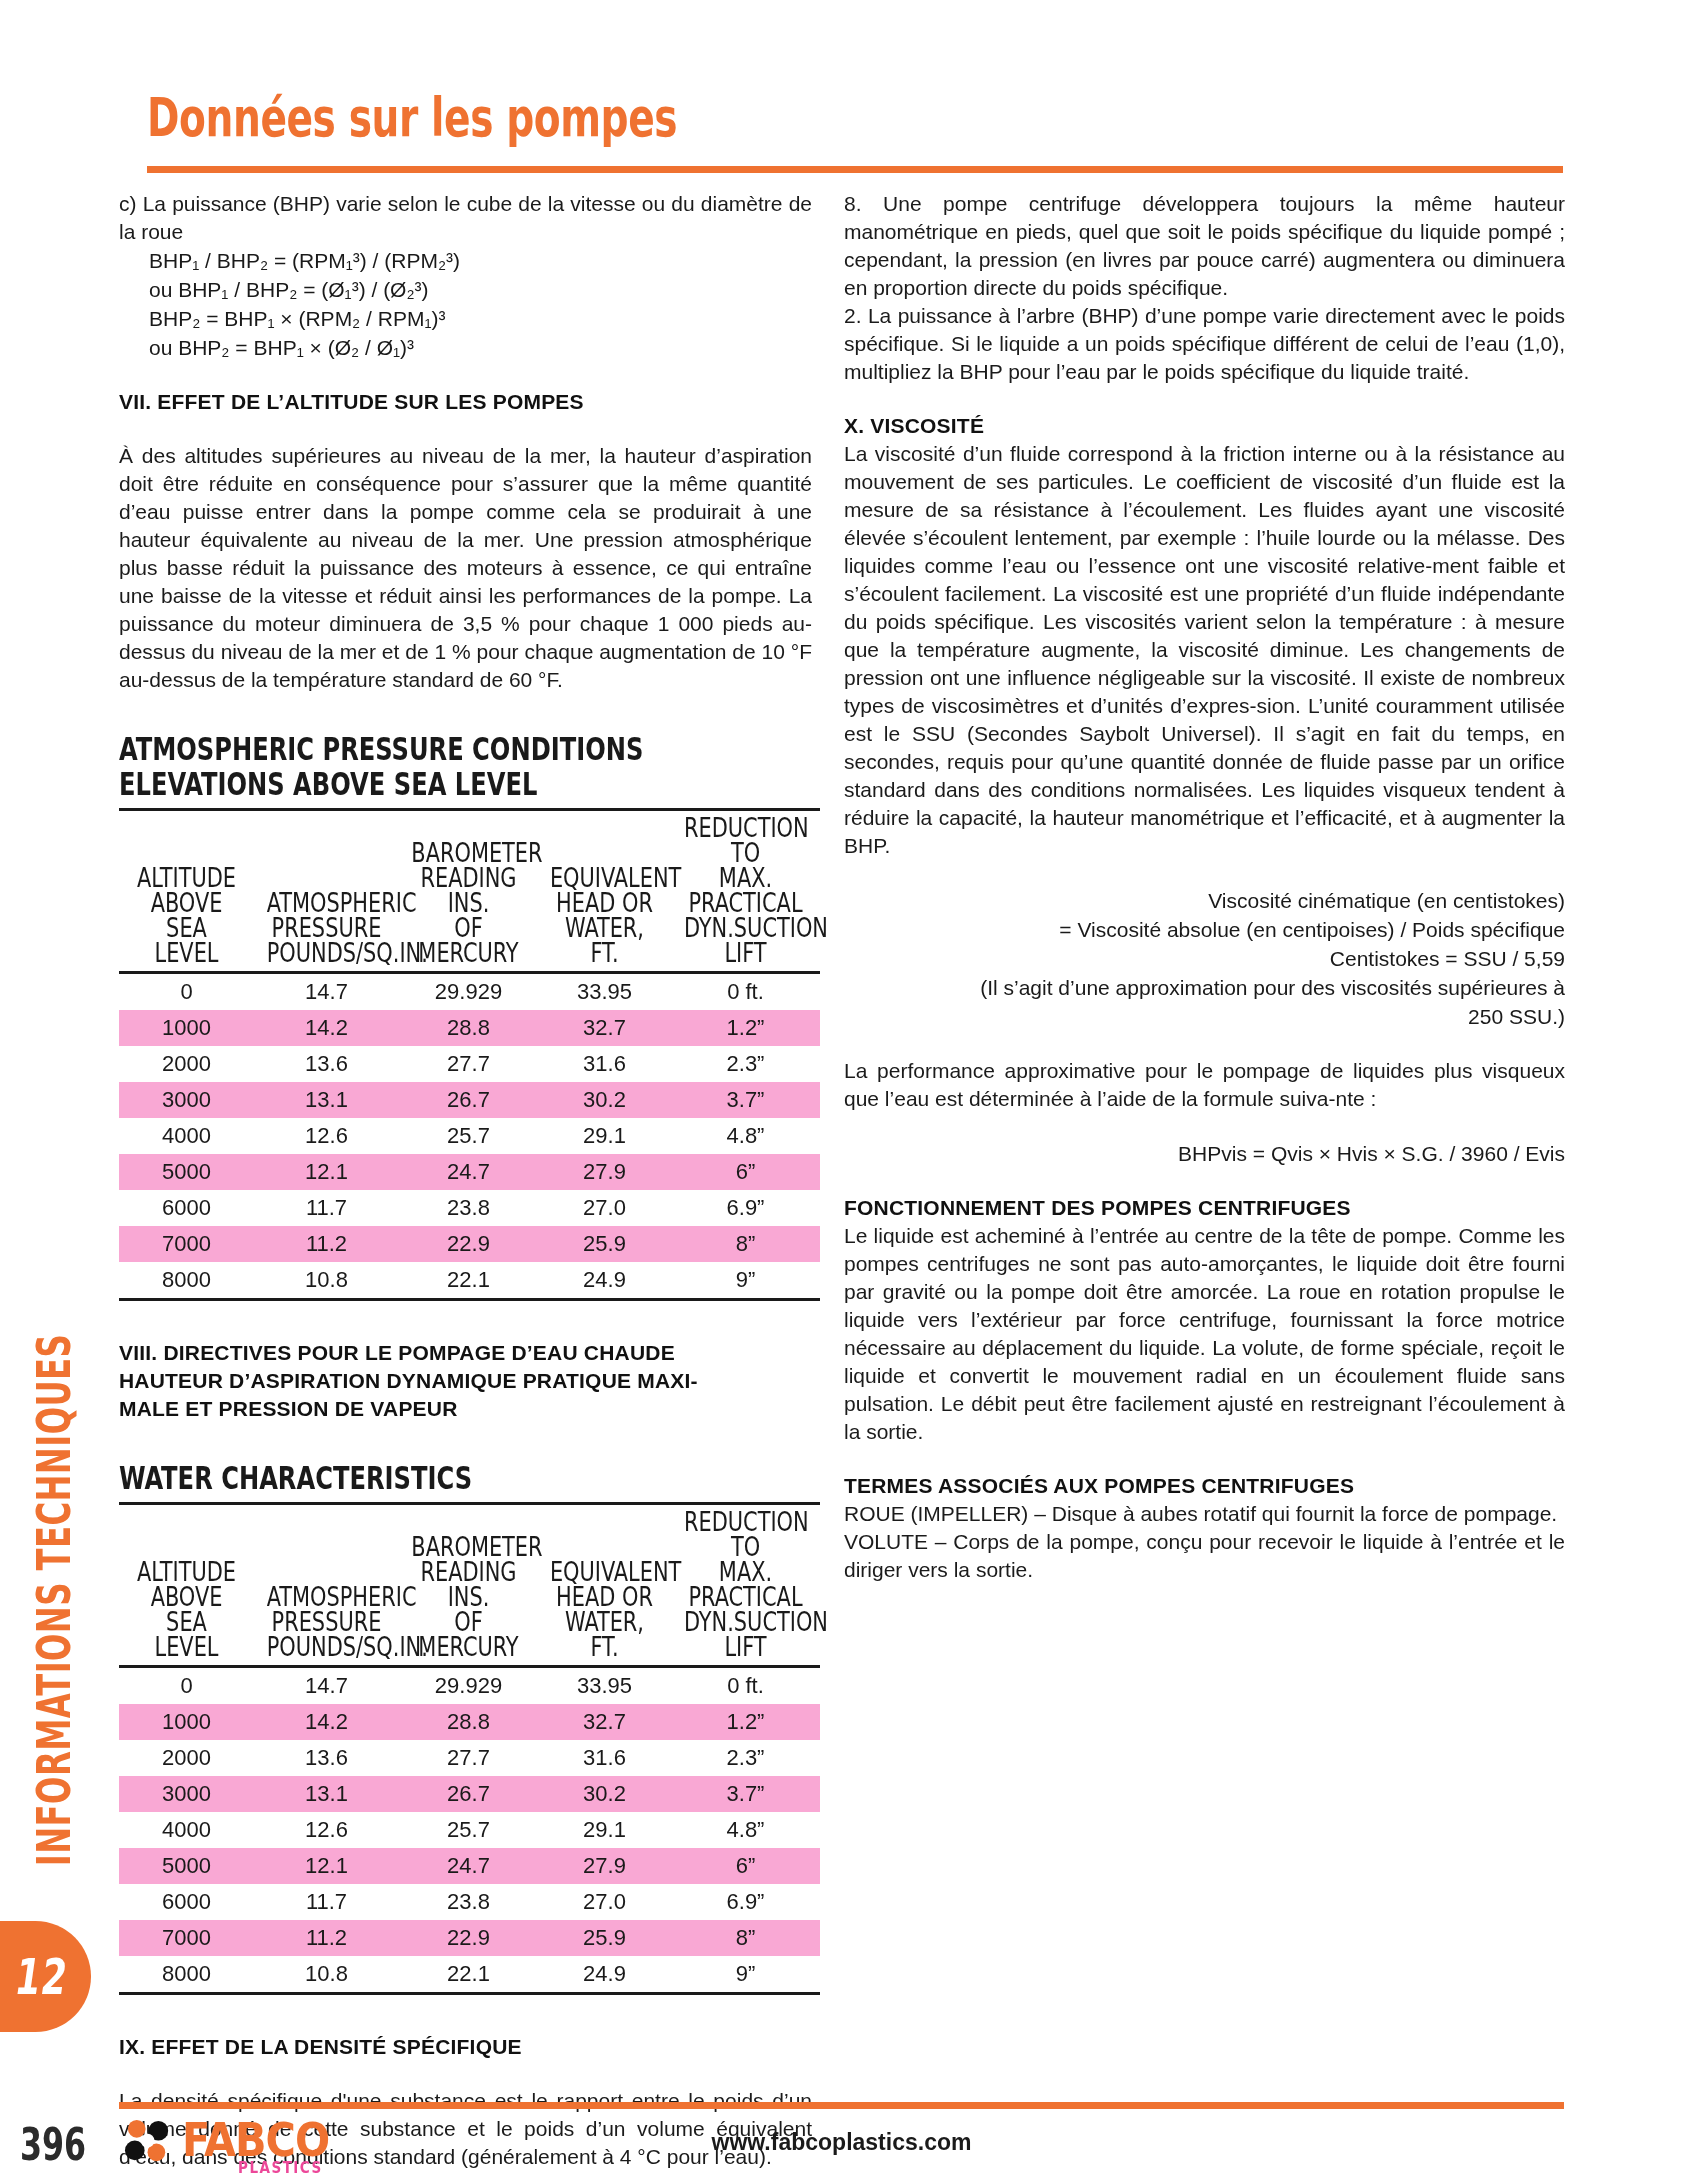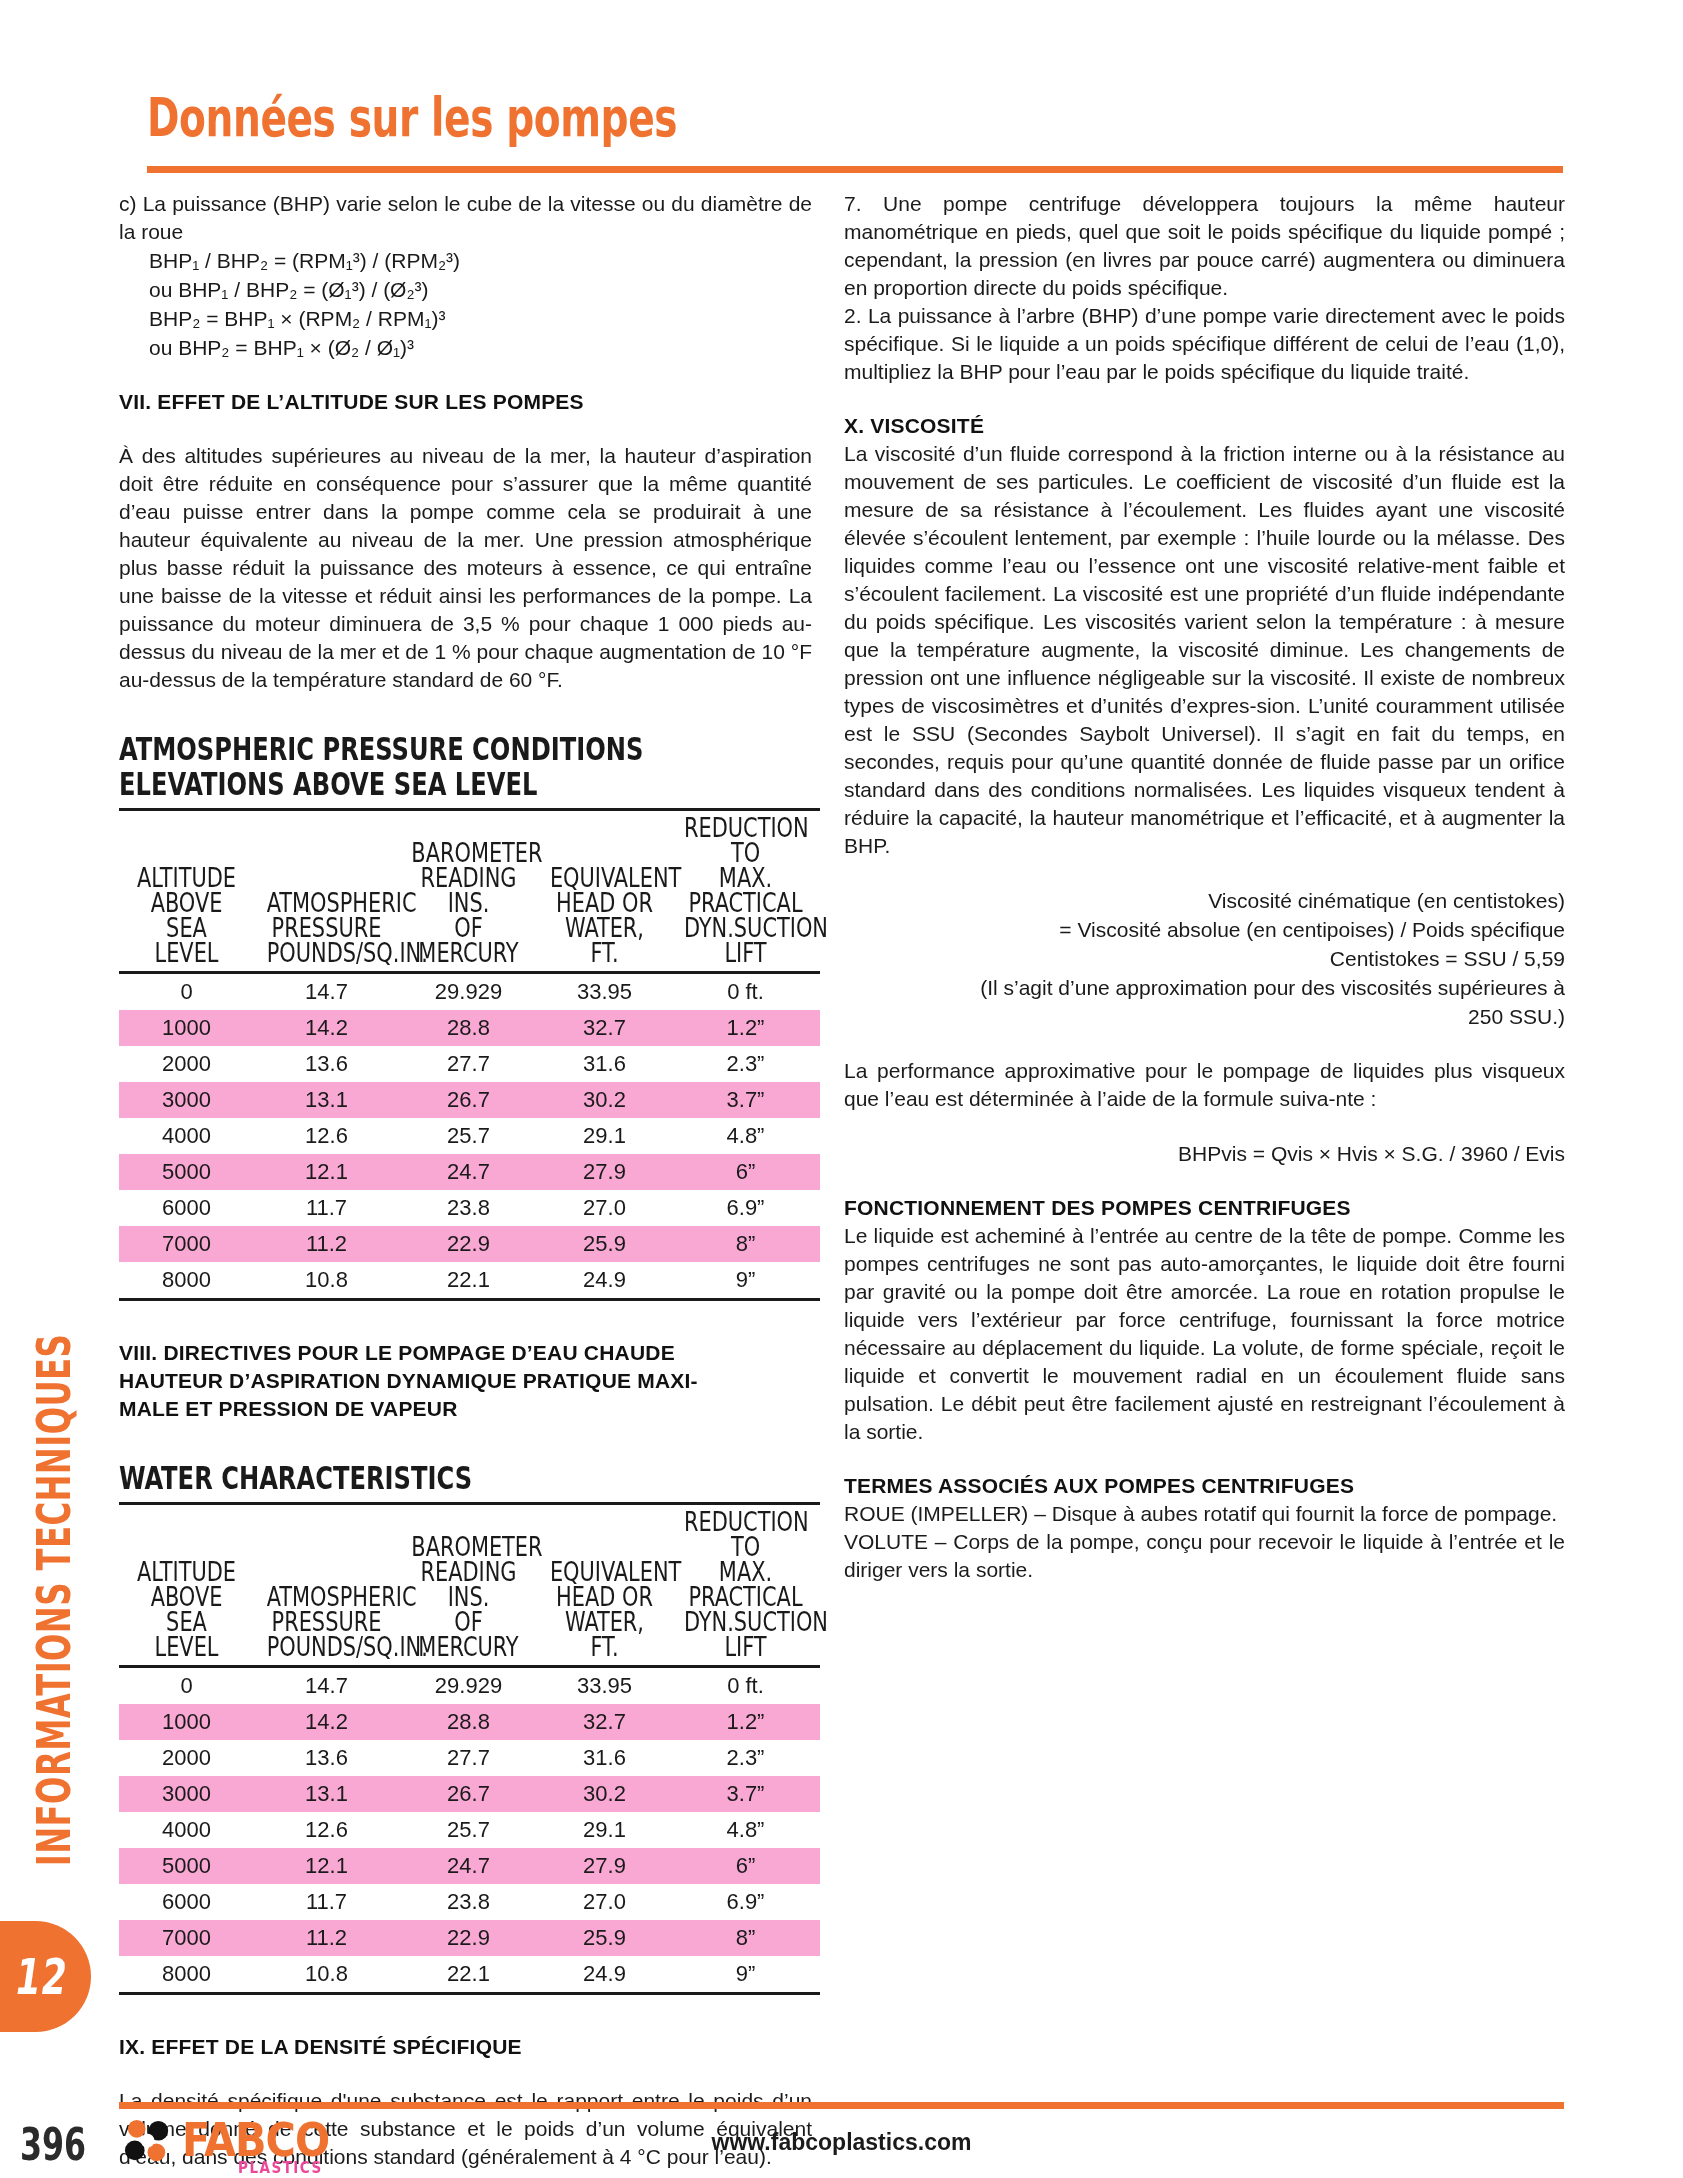--- a/index.html
+++ b/index.html
@@ -432,21 +432,21 @@
     </table>
   </div>
 
   <div class="gap-l"></div>
   <h3 class="sec">IX. EFFET DE LA DENSITÉ SPÉCIFIQUE</h3>
   <div class="gap-m"></div>
   <div class="body">La densité spécifique d'une substance est le rapport entre le poids d’un volume donné de cette substance et le poids d’un volume équivalent d’eau, dans des conditions standard (généralement à 4 °C pour l’eau).</div>
 </div>
 
 <div class="col" id="col-right">
-  <div class="body">7. Une pompe centrifuge développera toujours la même hauteur manométrique en pieds, quel que soit le poids spécifique du liquide pompé ; cependant, la pression (en livres par pouce carré) augmentera ou diminuera en proportion directe du poids spécifique.</div>
+  <div class="body">8. Une pompe centrifuge développera toujours la même hauteur manométrique en pieds, quel que soit le poids spécifique du liquide pompé ; cependant, la pression (en livres par pouce carré) augmentera ou diminuera en proportion directe du poids spécifique.</div>
   <div class="body">2.  La puissance à l’arbre (BHP) d’une pompe varie directement avec le poids spécifique. Si le liquide a un poids spécifique différent de celui de l’eau (1,0), multipliez la BHP pour l’eau par le poids spécifique du liquide traité.</div>
 
   <div class="gap-m"></div>
   <h3 class="sec">X. VISCOSITÉ</h3>
   <div class="body">La viscosité d’un fluide correspond à la friction interne ou à la résistance au mouvement de ses particules. Le coefficient de viscosité d’un fluide est la mesure de sa résistance à l’écoulement. Les fluides ayant une viscosité élevée s’écoulent lentement, par exemple : l’huile lourde ou la mélasse. Des liquides comme l’eau ou l’essence ont une viscosité relative-ment faible et s’écoulent facilement. La viscosité est une propriété d’un fluide indépendante du poids spécifique. Les viscosités varient selon la température : à mesure que la température augmente, la viscosité diminue. Les changements de pression ont une influence négligeable sur la viscosité. Il existe de nombreux types de viscosimètres et d’unités d’expres-sion. L’unité couramment utilisée est le SSU (Secondes Saybolt Universel). Il s’agit en fait du temps, en secondes, requis pour qu’une quantité donnée de fluide passe par un orifice standard dans des conditions normalisées. Les liquides visqueux tendent à réduire la capacité, la hauteur manométrique et l’efficacité, et à augmenter la BHP.</div>
 
   <div class="gap-m"></div>
   <div class="centerform">
     <div>Viscosité cinématique (en centistokes)</div>
     <div>= Viscosité absolue (en centipoises) / Poids spécifique</div>

